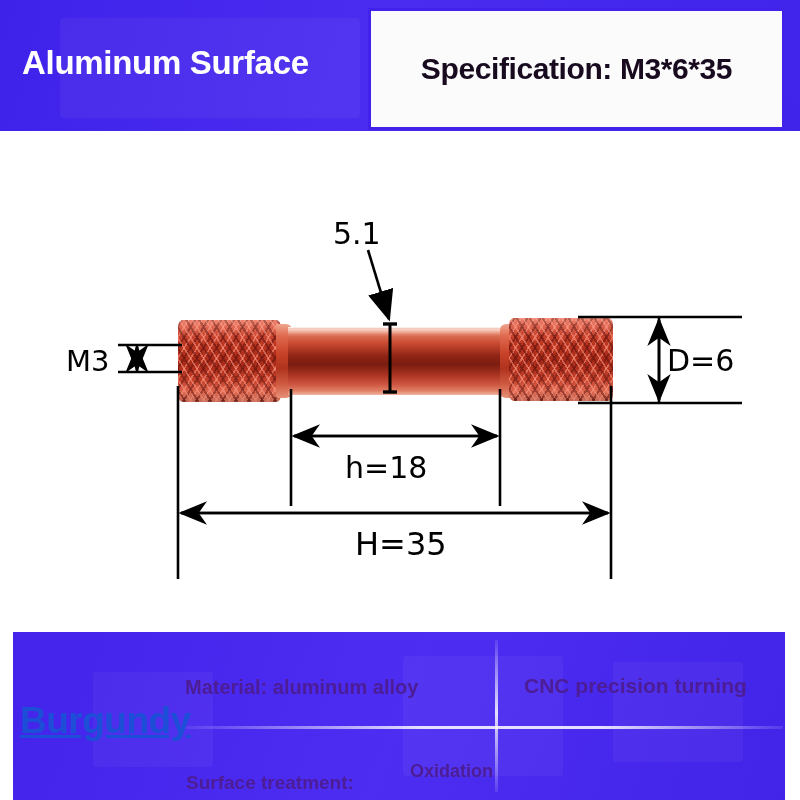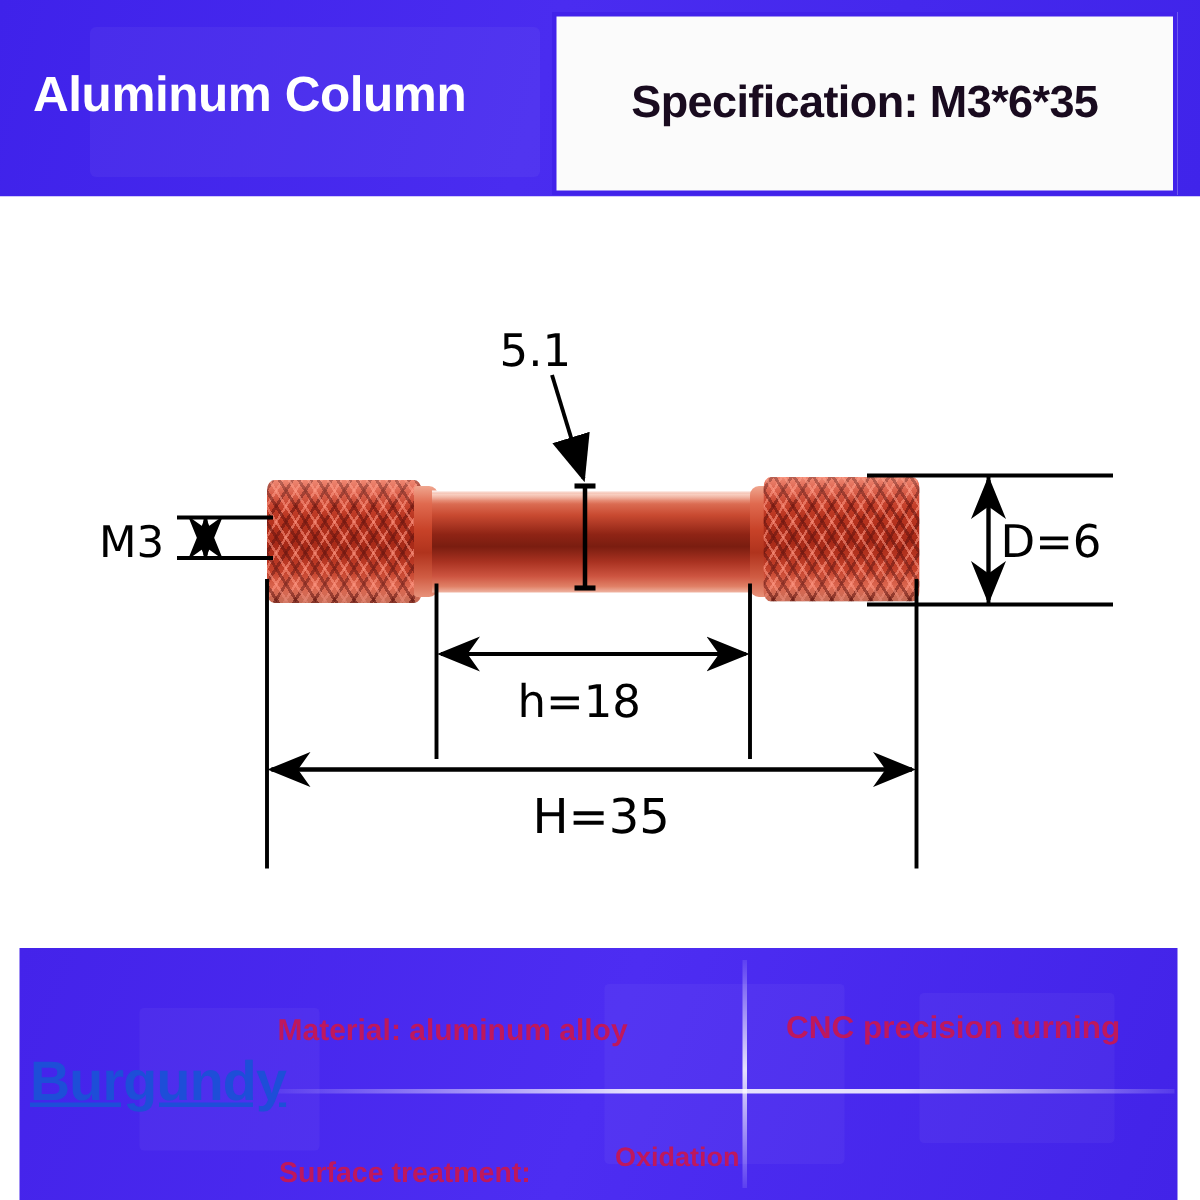--- a/index.html
+++ b/index.html
@@ -162,41 +162,41 @@
     font-size: 37px;
     font-weight: bold;
     color: #1d4ed8;
     letter-spacing: -0.5px;
     white-space: nowrap;
     z-index: 8;
     text-decoration: underline;
   }
   .foot-label {
     position: absolute;
-    color: #be185d;
+    color: #4c1d95;
     font-weight: bold;
     white-space: nowrap;
     z-index: 7;
   }
   #material-label { left: 185px; top: 676px; font-size: 20px; }
   #cnc-label      { left: 513px; top: 674px; font-size: 21px; margin-left: 11px; }
   #surface-label  { left: 186px; top: 760px; font-size: 19px; margin-top: 12px; }
   #surface-value  { left: 394px; top: 761px; font-size: 18px; margin-left: 16px; }
 
   .dim-text {
     font-family: "DejaVu Sans", sans-serif;
     fill: #000000;
   }
 </style>
 </head>
 <body>
 
 <div id="header-band"></div>
 
-<div id="product-title">Aluminum Column</div>
+<div id="product-title">Aluminum Surface</div>
 
 <div id="spec-box">
   <div id="spec-text">Specification: M3*6*35</div>
 </div>
 
 <div id="drawing-area">
 
   <div class="part knurl-head" style="left:178px; top:189px; width:103px; height:82px;">
     <div class="knurl-gloss"></div>
   </div>

